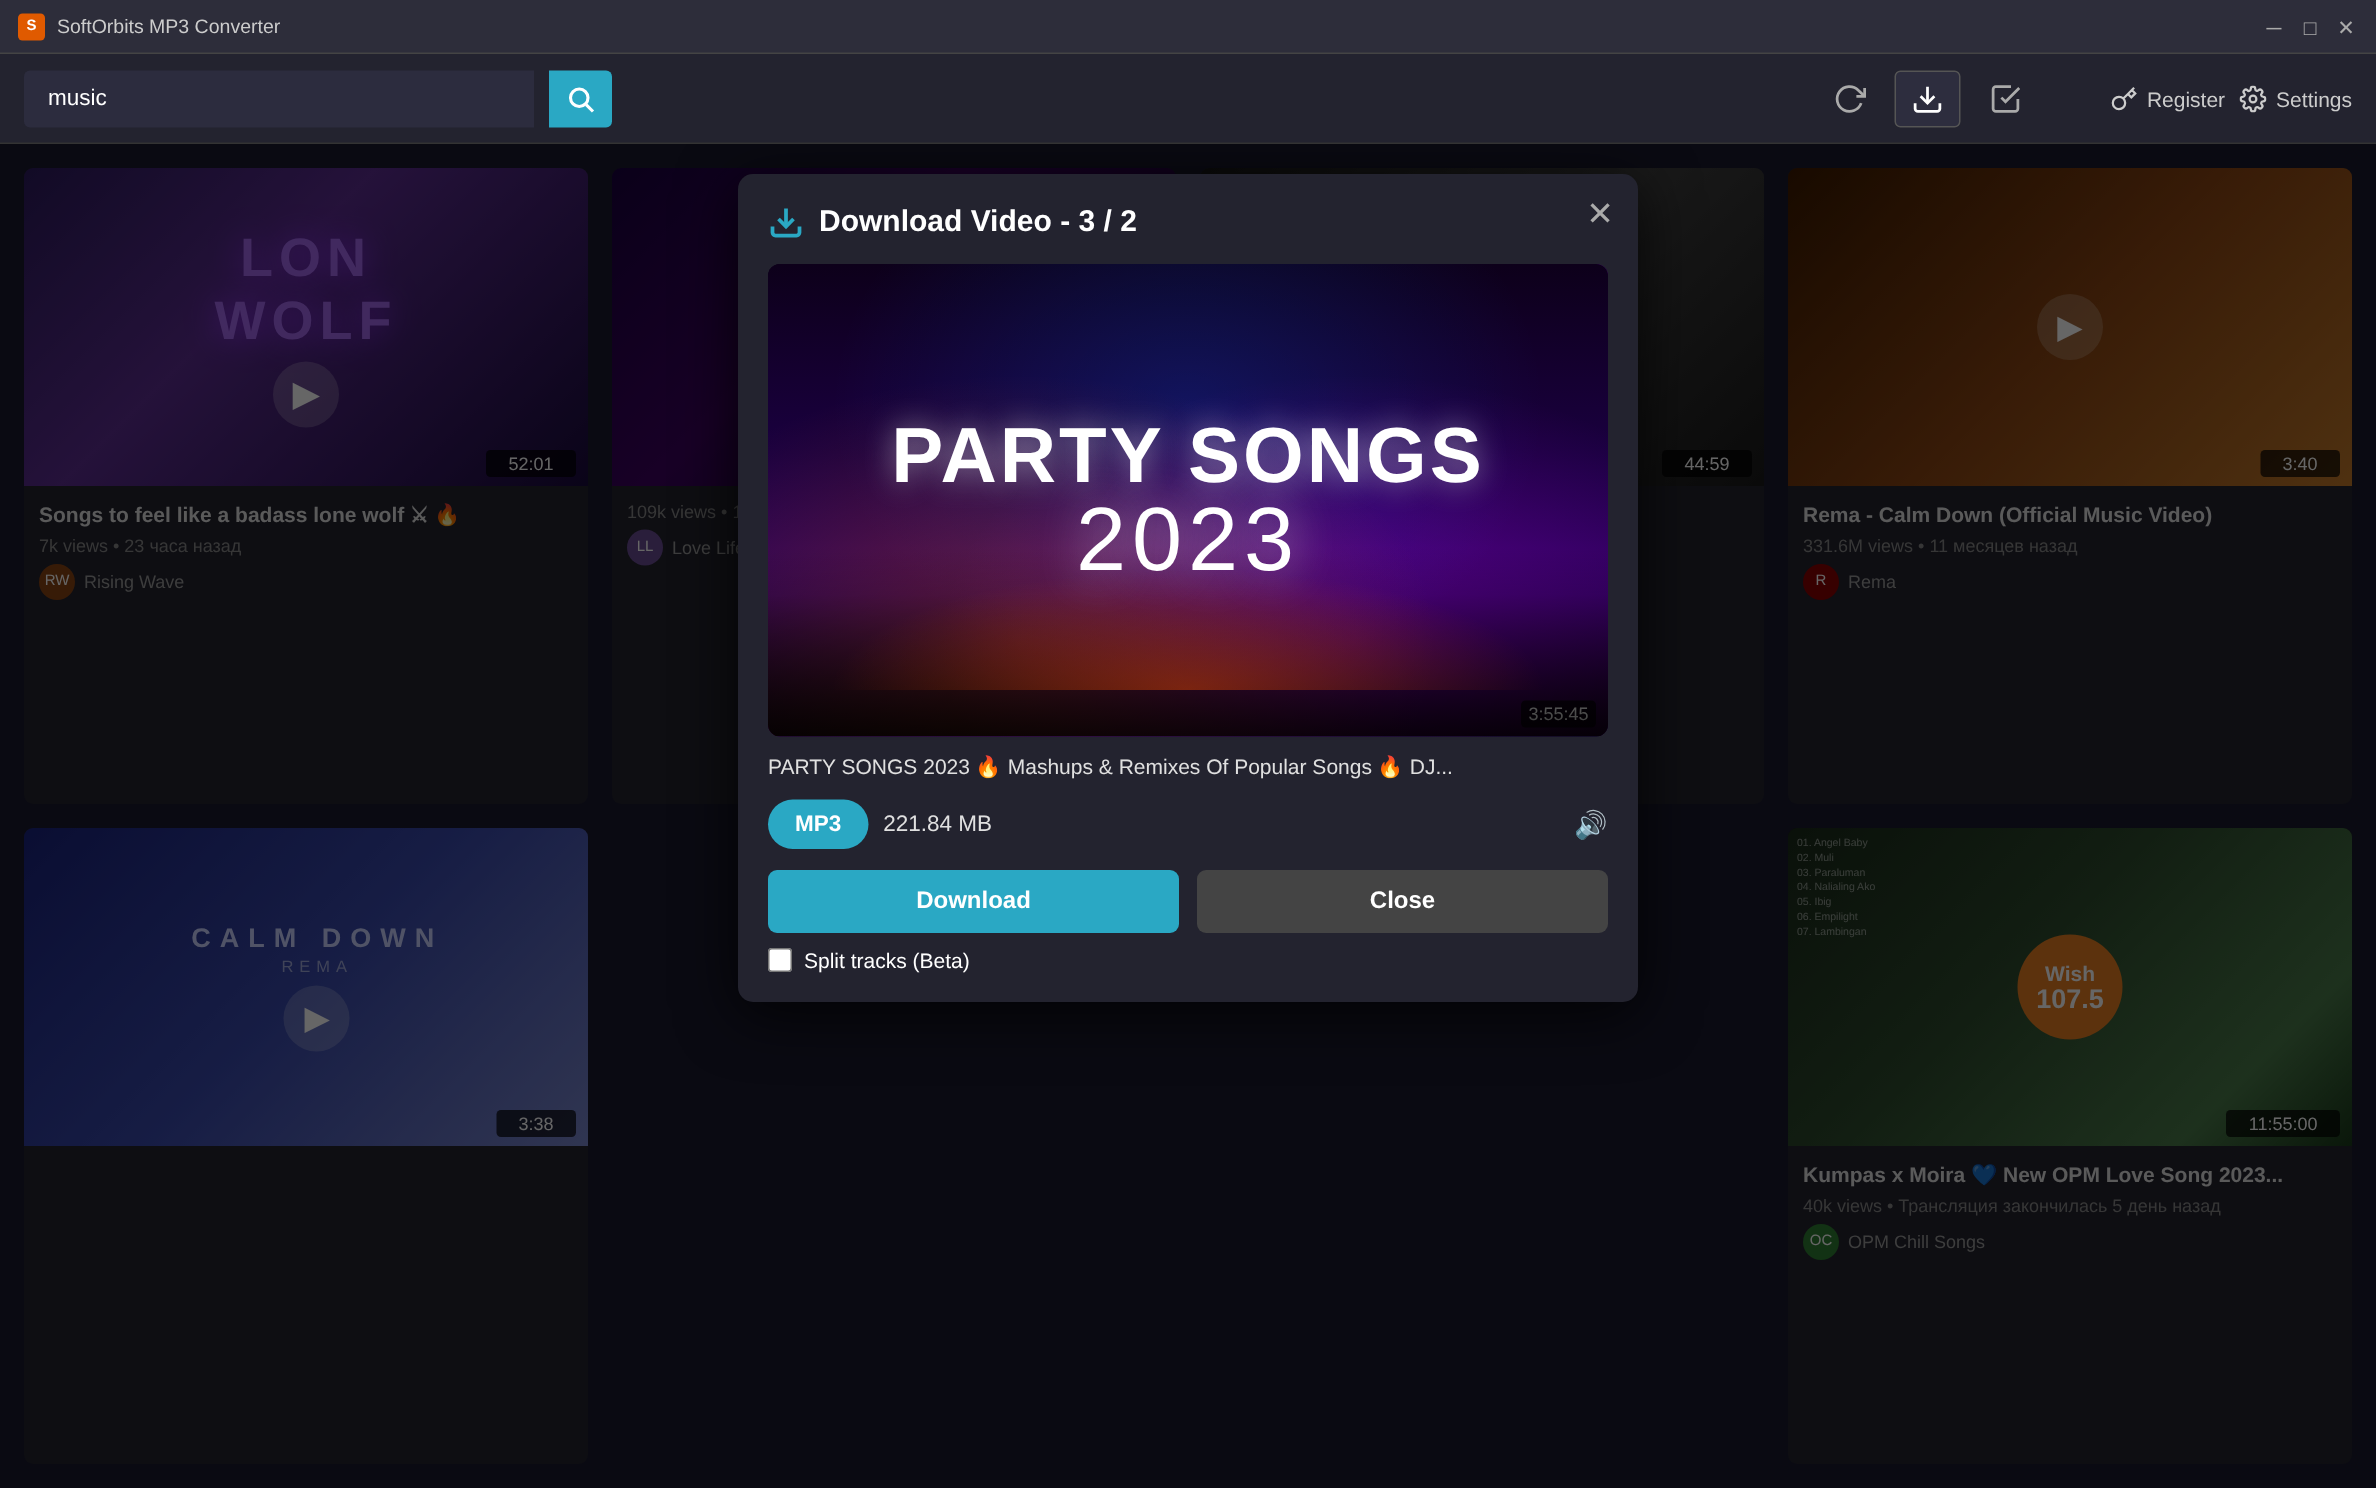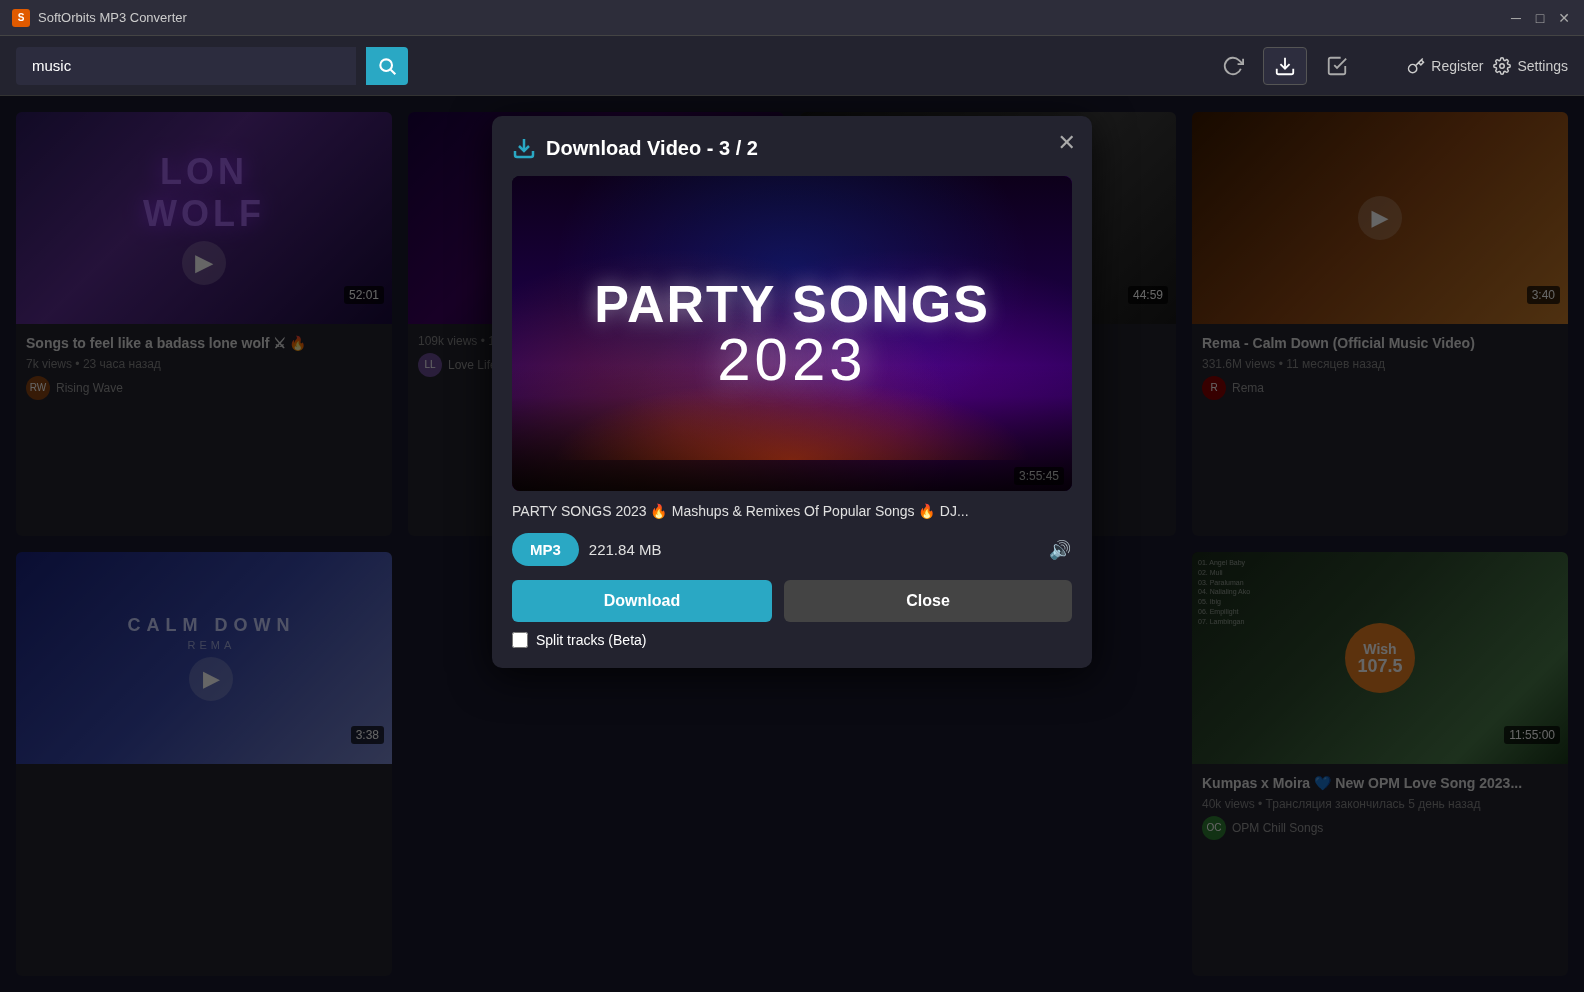--- a/index.html
+++ b/index.html
@@ -161,26 +161,26 @@
     }
     .video-thumb {
       position: relative;
       width: 100%;
       aspect-ratio: 16/9;
       overflow: hidden;
       background: #111;
     }
     .video-duration {
       position: absolute;
-      bottom: 20px;
+      bottom: 6px;
       right: 8px;
       background: rgba(0,0,0,0.7);
       color: #fff;
       font-size: 12px;
-      padding: 2px 5px;
+      padding: 2px 15px;
       border-radius: 3px;
     }
     .play-btn-overlay {
       position: absolute;
       top: 50%;
       left: 50%;
       transform: translate(-50%, -50%);
       width: 44px;
       height: 44px;
       background: rgba(255,255,255,0.2);
@@ -379,21 +379,21 @@
       gap: 12px;
       align-items: center;
     }
     .btn-download {
       background: #2aa8c4;
       border: none;
       border-radius: 6px;
       color: #fff;
       font-size: 16px;
       font-weight: 600;
-      padding: 12px 22px;
+      padding: 12px 36px;
       cursor: pointer;
       flex: 1;
     }
     .btn-close {
       background: #444;
       border: none;
       border-radius: 6px;
       color: #fff;
       font-size: 16px;
       font-weight: 600;

